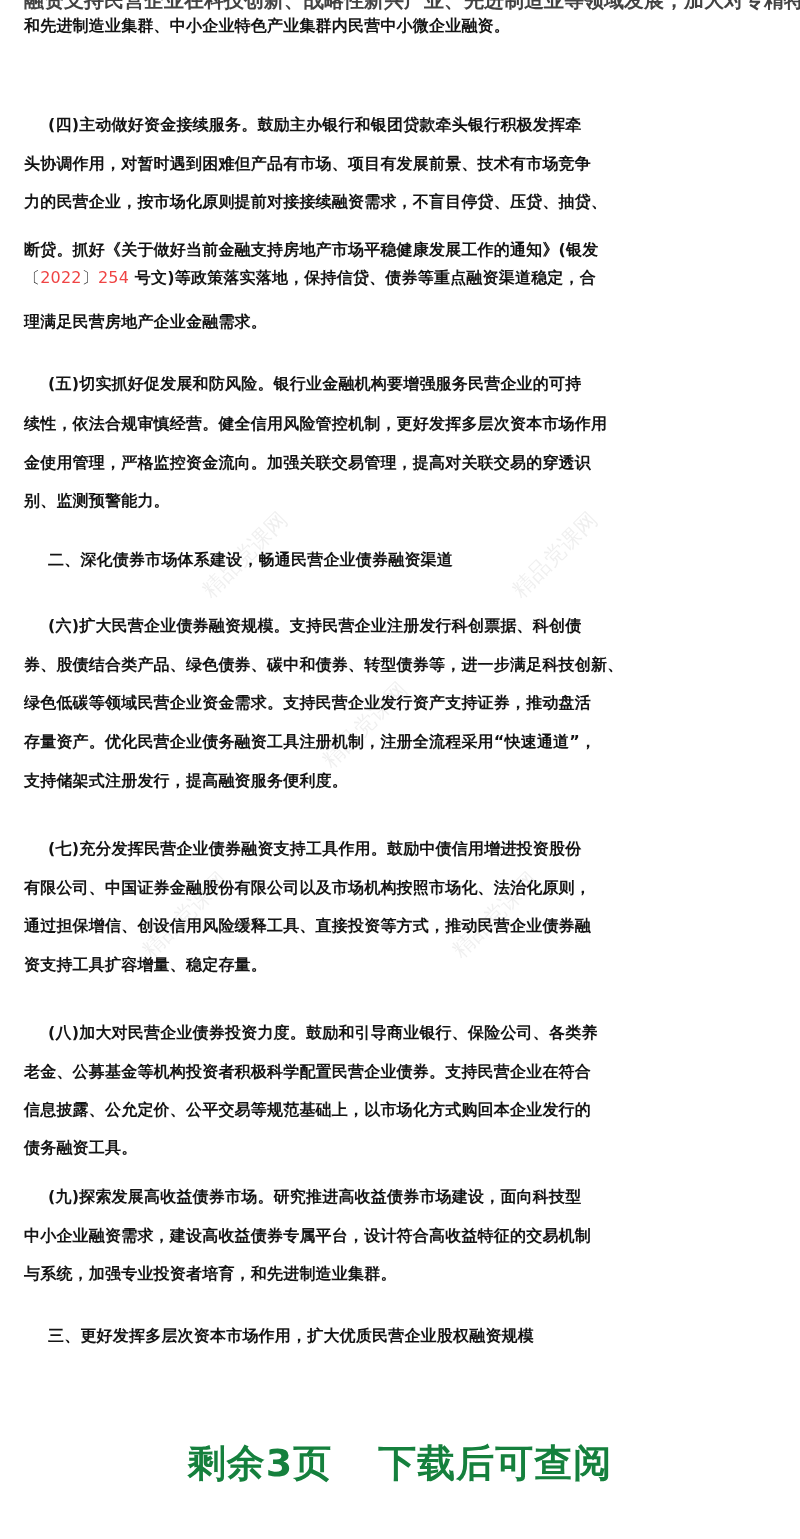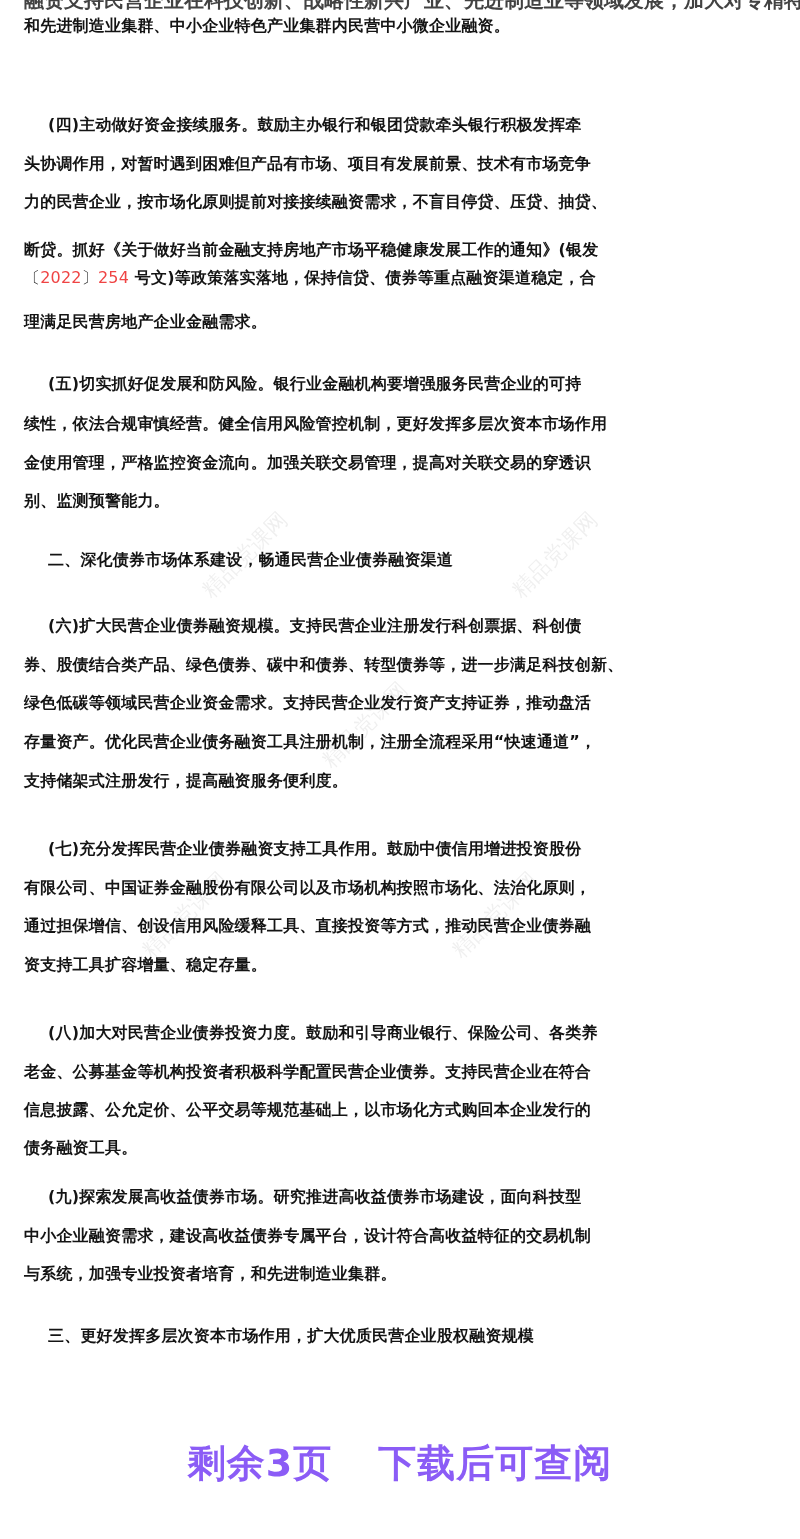--- a/index.html
+++ b/index.html
@@ -55,21 +55,21 @@
     pointer-events: none;
   }
   .footer-banner {
     position: absolute;
     left: 0;
     top: 1438px;
     width: 800px;
     text-align: center;
     font-size: 38px;
     font-weight: bold;
-    color: #8b5cf6;
+    color: #15803d;
     letter-spacing: 1px;
   }
   .footer-banner .gap { display: inline-block; width: 46px; }
 </style>
 </head>
 <body>
 
 <div class="page">
 
   <div class="watermark" style="left:190px;top:540px;">精品党课网</div>

